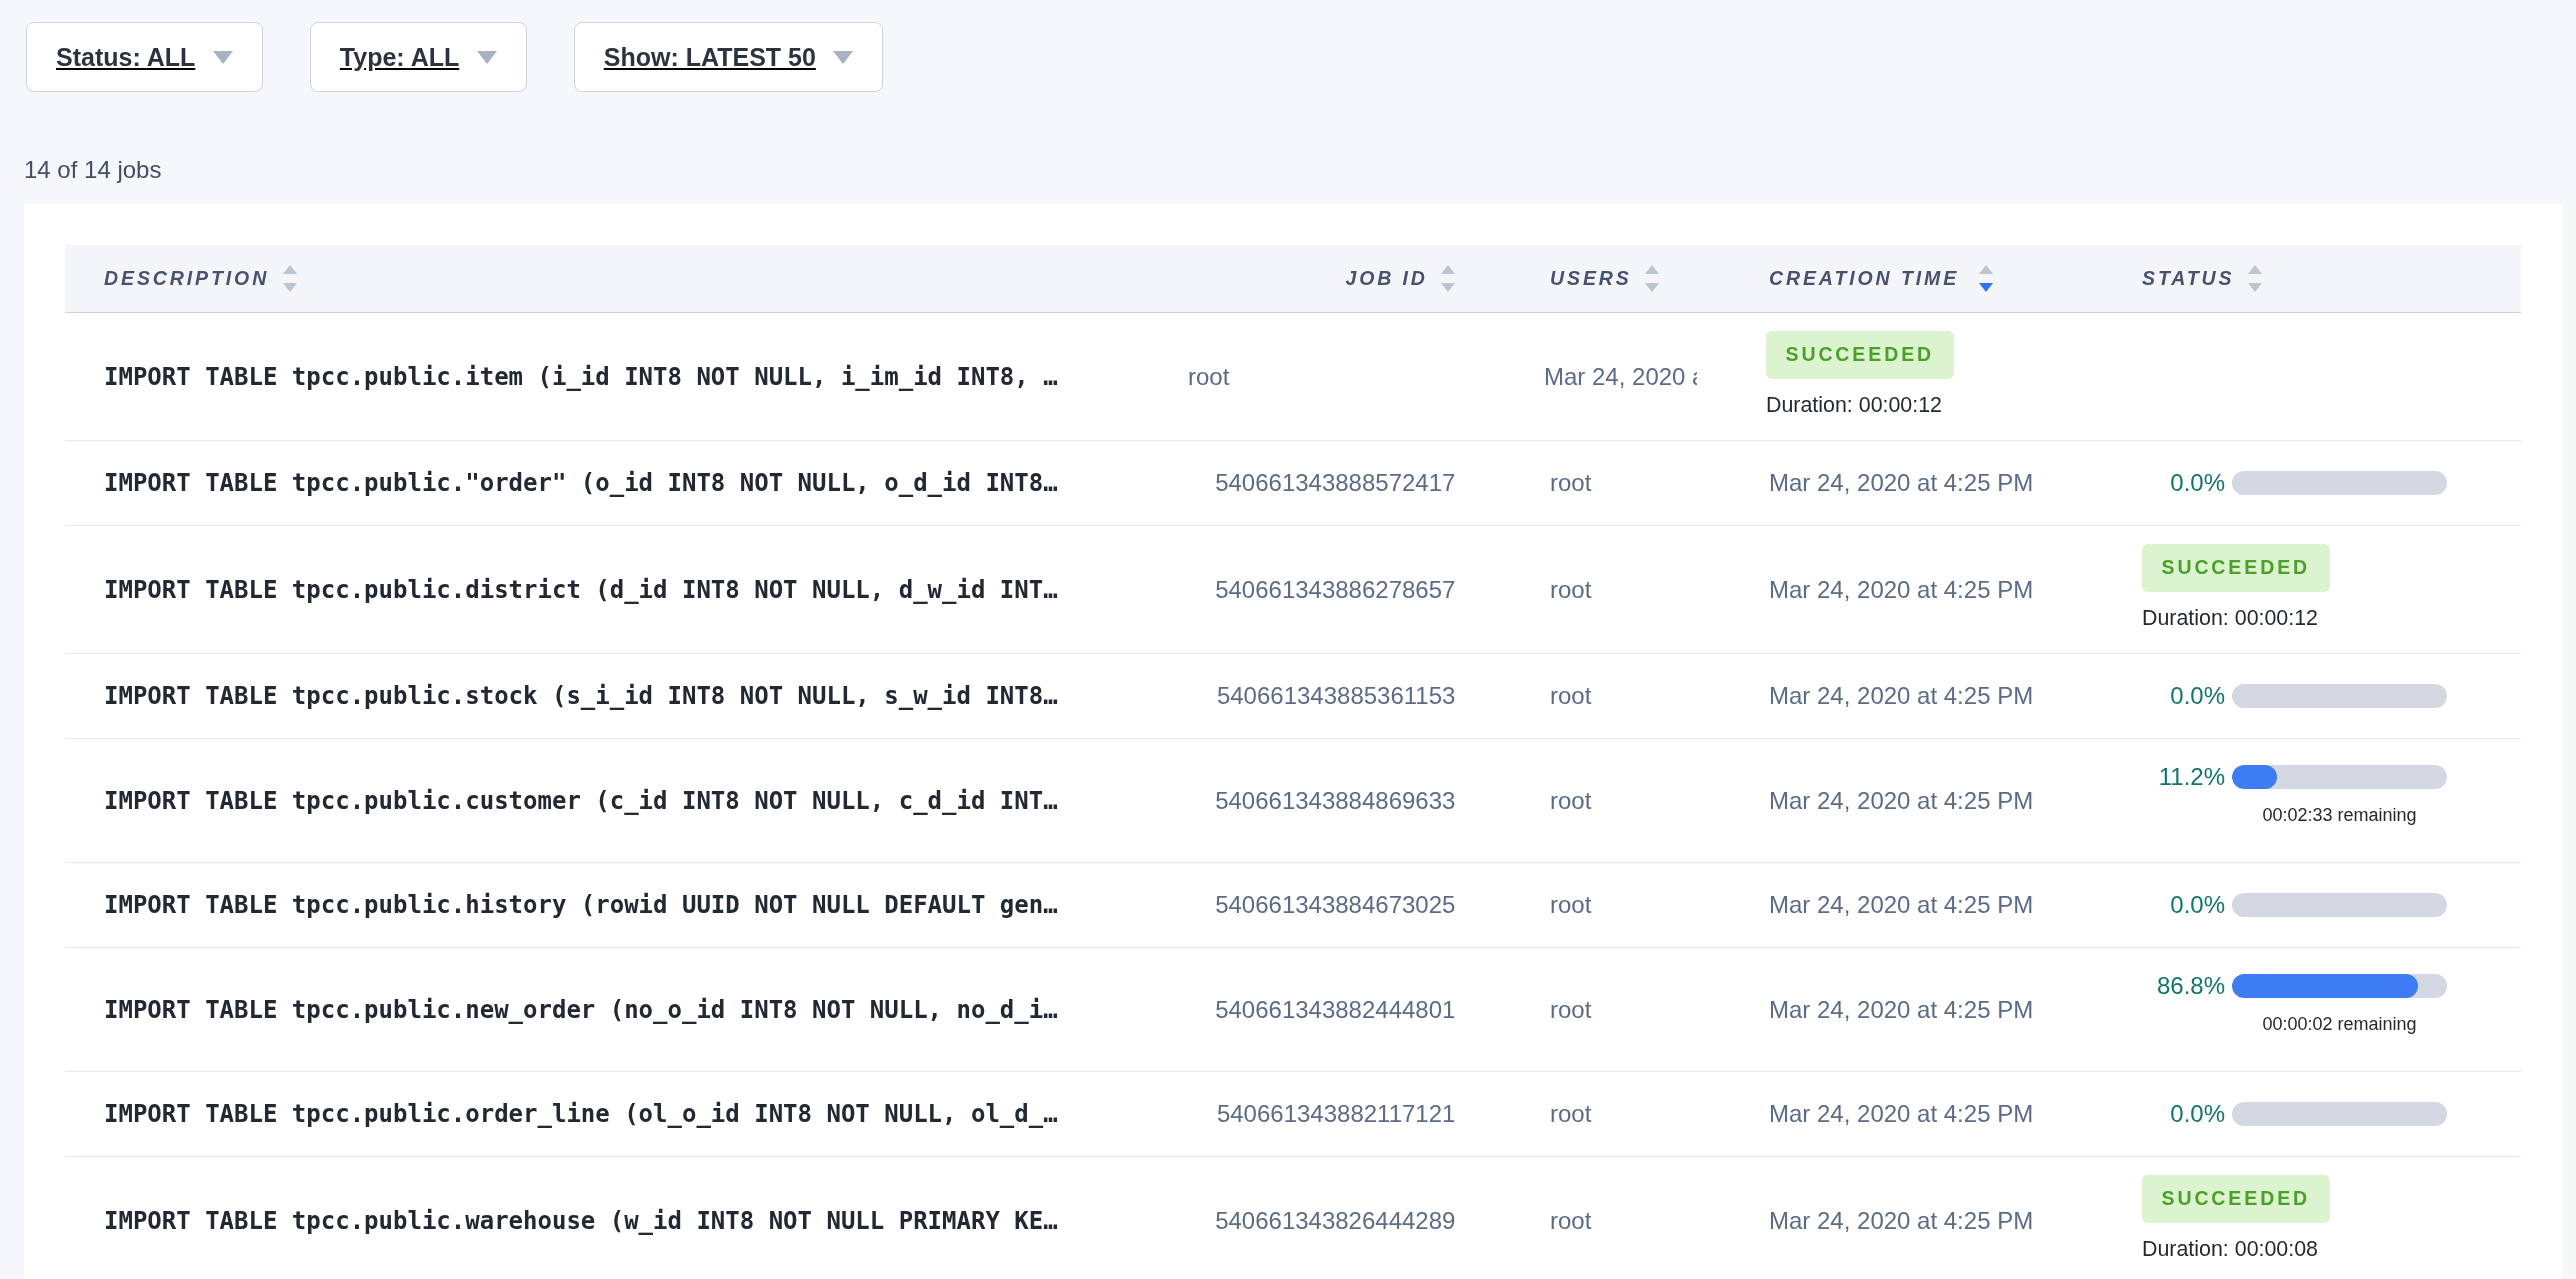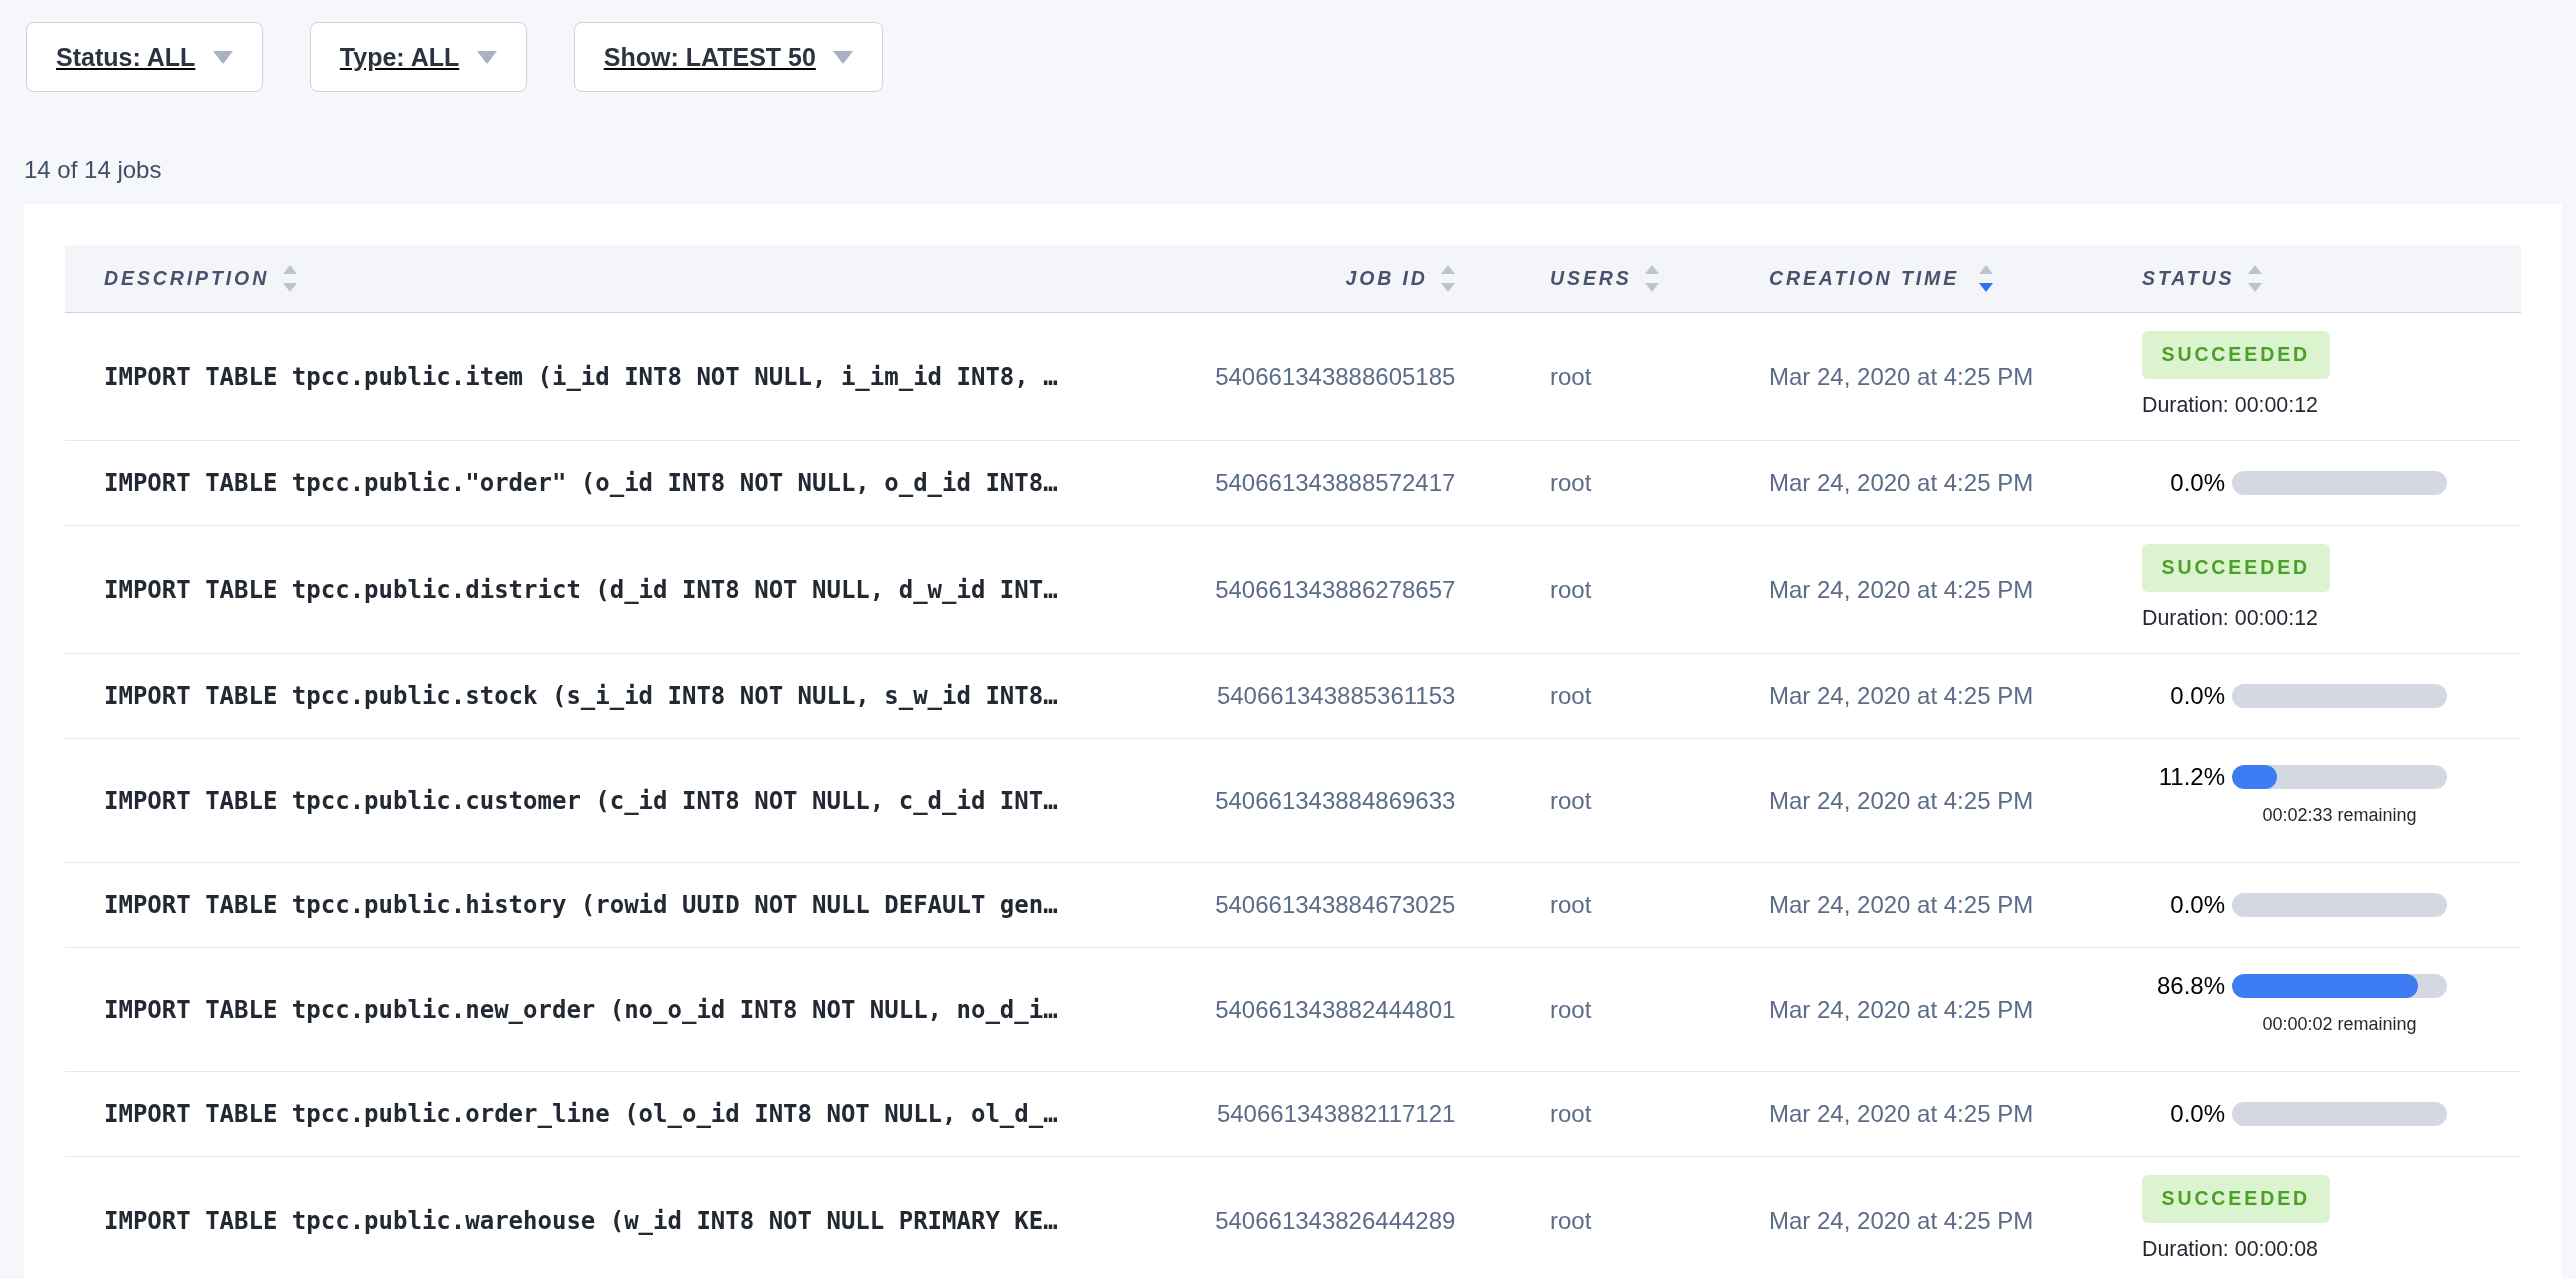--- a/index.html
+++ b/index.html
@@ -85,21 +85,21 @@
     padding:14.6px 19.5px; border-radius:5.8px; line-height:1;
   }
   .duration { font-size:21.4px; color:#232933; }
 
   .status-progress { display:flex; align-items:center; height:100%; }
   .status-progress_remaining {
     display:flex; flex-direction:column; justify-content:flex-start;
     padding-top:24px; gap:13.6px; height:100%;
   }
   .progress-line { display:flex; align-items:center; }
-  .pct { display:inline-block; width:83px; text-align:right; margin-right:6.8px; font-size:24px; color:#000000; }
+  .pct { display:inline-block; width:83px; text-align:right; margin-right:6.8px; font-size:24px; color:#0f766e; }
   .bar { width:215px; height:24px; border-radius:12.7px; background:#d4d8e2; position:relative; overflow:hidden; }
   .fill { height:100%; border-radius:12.7px; background:#3d7cf2; }
   .remaining { margin-left:90px; width:215px; text-align:center; font-size:18px; color:#232933; }
 </style>
 </head>
 <body>
 
 <div class="filters">
   <button class="filter-btn">
     <span>Status: ALL</span>
@@ -154,21 +154,20 @@
             <i class="arr up"></i>
             <i class="arr down"></i>
           </span>
         </div>
       </div>
     <div class="tbody" id="tbody">
         <div class="tr h-succeeded">
           <div class="td td-description">
             <span class="desc-link">IMPORT TABLE tpcc.public.item (i_id INT8 NOT NULL, i_im_id INT8, …</span>
           </div>
-          <div class="td td-job_id">540661343888605185</div>
           <div class="td td-users">root</div>
           <div class="td td-creation_time">Mar 24, 2020 at 4:25 PM</div>
           <div class="td td-status">
             <div class="status-succeeded">
               <span class="badge">SUCCEEDED</span>
               <div class="duration">Duration: 00:00:12</div>
             </div>
           </div>
         </div>
         <div class="tr h-progress">

